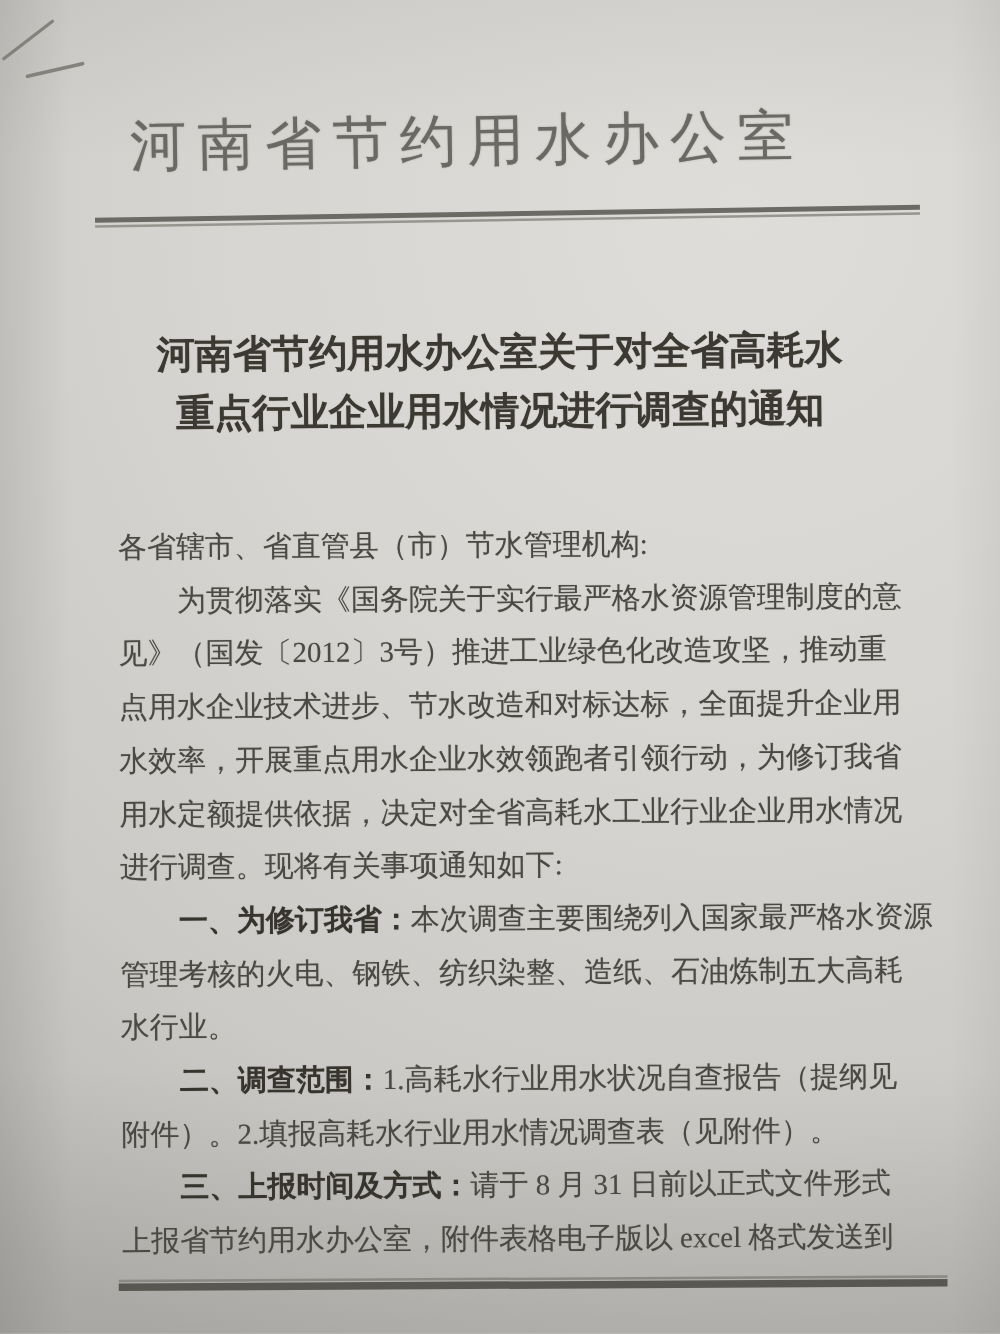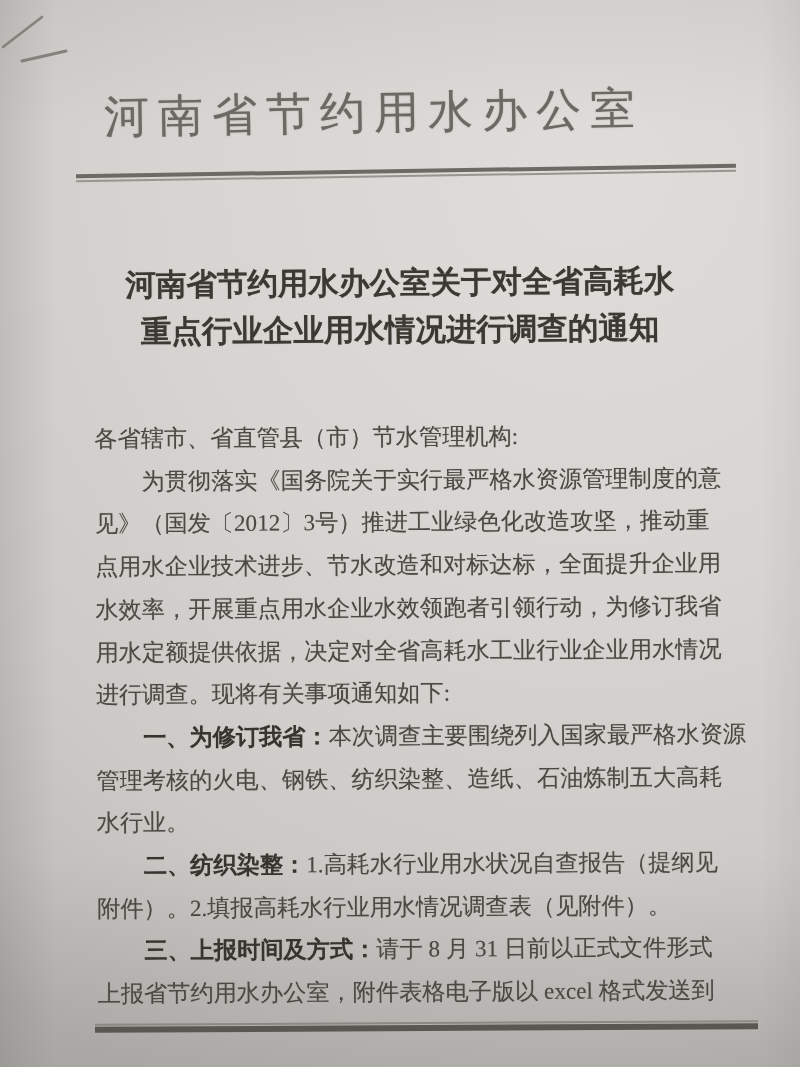--- a/index.html
+++ b/index.html
@@ -78,21 +78,21 @@
     <div class="line"><span>各省辖市、省直管县（市）节水管理机构:</span></div>
     <div class="line indent"><span>为贯彻落实《国务院关于实行最严格水资源管理制度的意</span></div>
     <div class="line"><span>见》（国发〔2012〕3号）推进工业绿色化改造攻坚，推动重</span></div>
     <div class="line"><span>点用水企业技术进步、节水改造和对标达标，全面提升企业用</span></div>
     <div class="line"><span>水效率，开展重点用水企业水效领跑者引领行动，为修订我省</span></div>
     <div class="line"><span>用水定额提供依据，决定对全省高耗水工业行业企业用水情况</span></div>
     <div class="line"><span>进行调查。现将有关事项通知如下:</span></div>
     <div class="line indent"><span class="lead">一、为修订我省：</span><span>本次调查主要围绕列入国家最严格水资源</span></div>
     <div class="line"><span>管理考核的火电、钢铁、纺织染整、造纸、石油炼制五大高耗</span></div>
     <div class="line"><span>水行业。</span></div>
-    <div class="line indent"><span class="lead">二、纺织染整：</span><span>1.高耗水行业用水状况自查报告（提纲见</span></div>
+    <div class="line indent"><span class="lead">二、调查范围：</span><span>1.高耗水行业用水状况自查报告（提纲见</span></div>
     <div class="line"><span>附件）。2.填报高耗水行业用水情况调查表（见附件）。</span></div>
     <div class="line indent"><span class="lead">三、上报时间及方式：</span><span>请于 8 月 31 日前以正式文件形式</span></div>
     <div class="line"><span>上报省节约用水办公室，附件表格电子版以 excel 格式发送到</span></div>
   </div>
 
   <div class="footer-rule">
     <div class="thin"></div>
     <div class="thick"></div>
   </div>
 </div>

